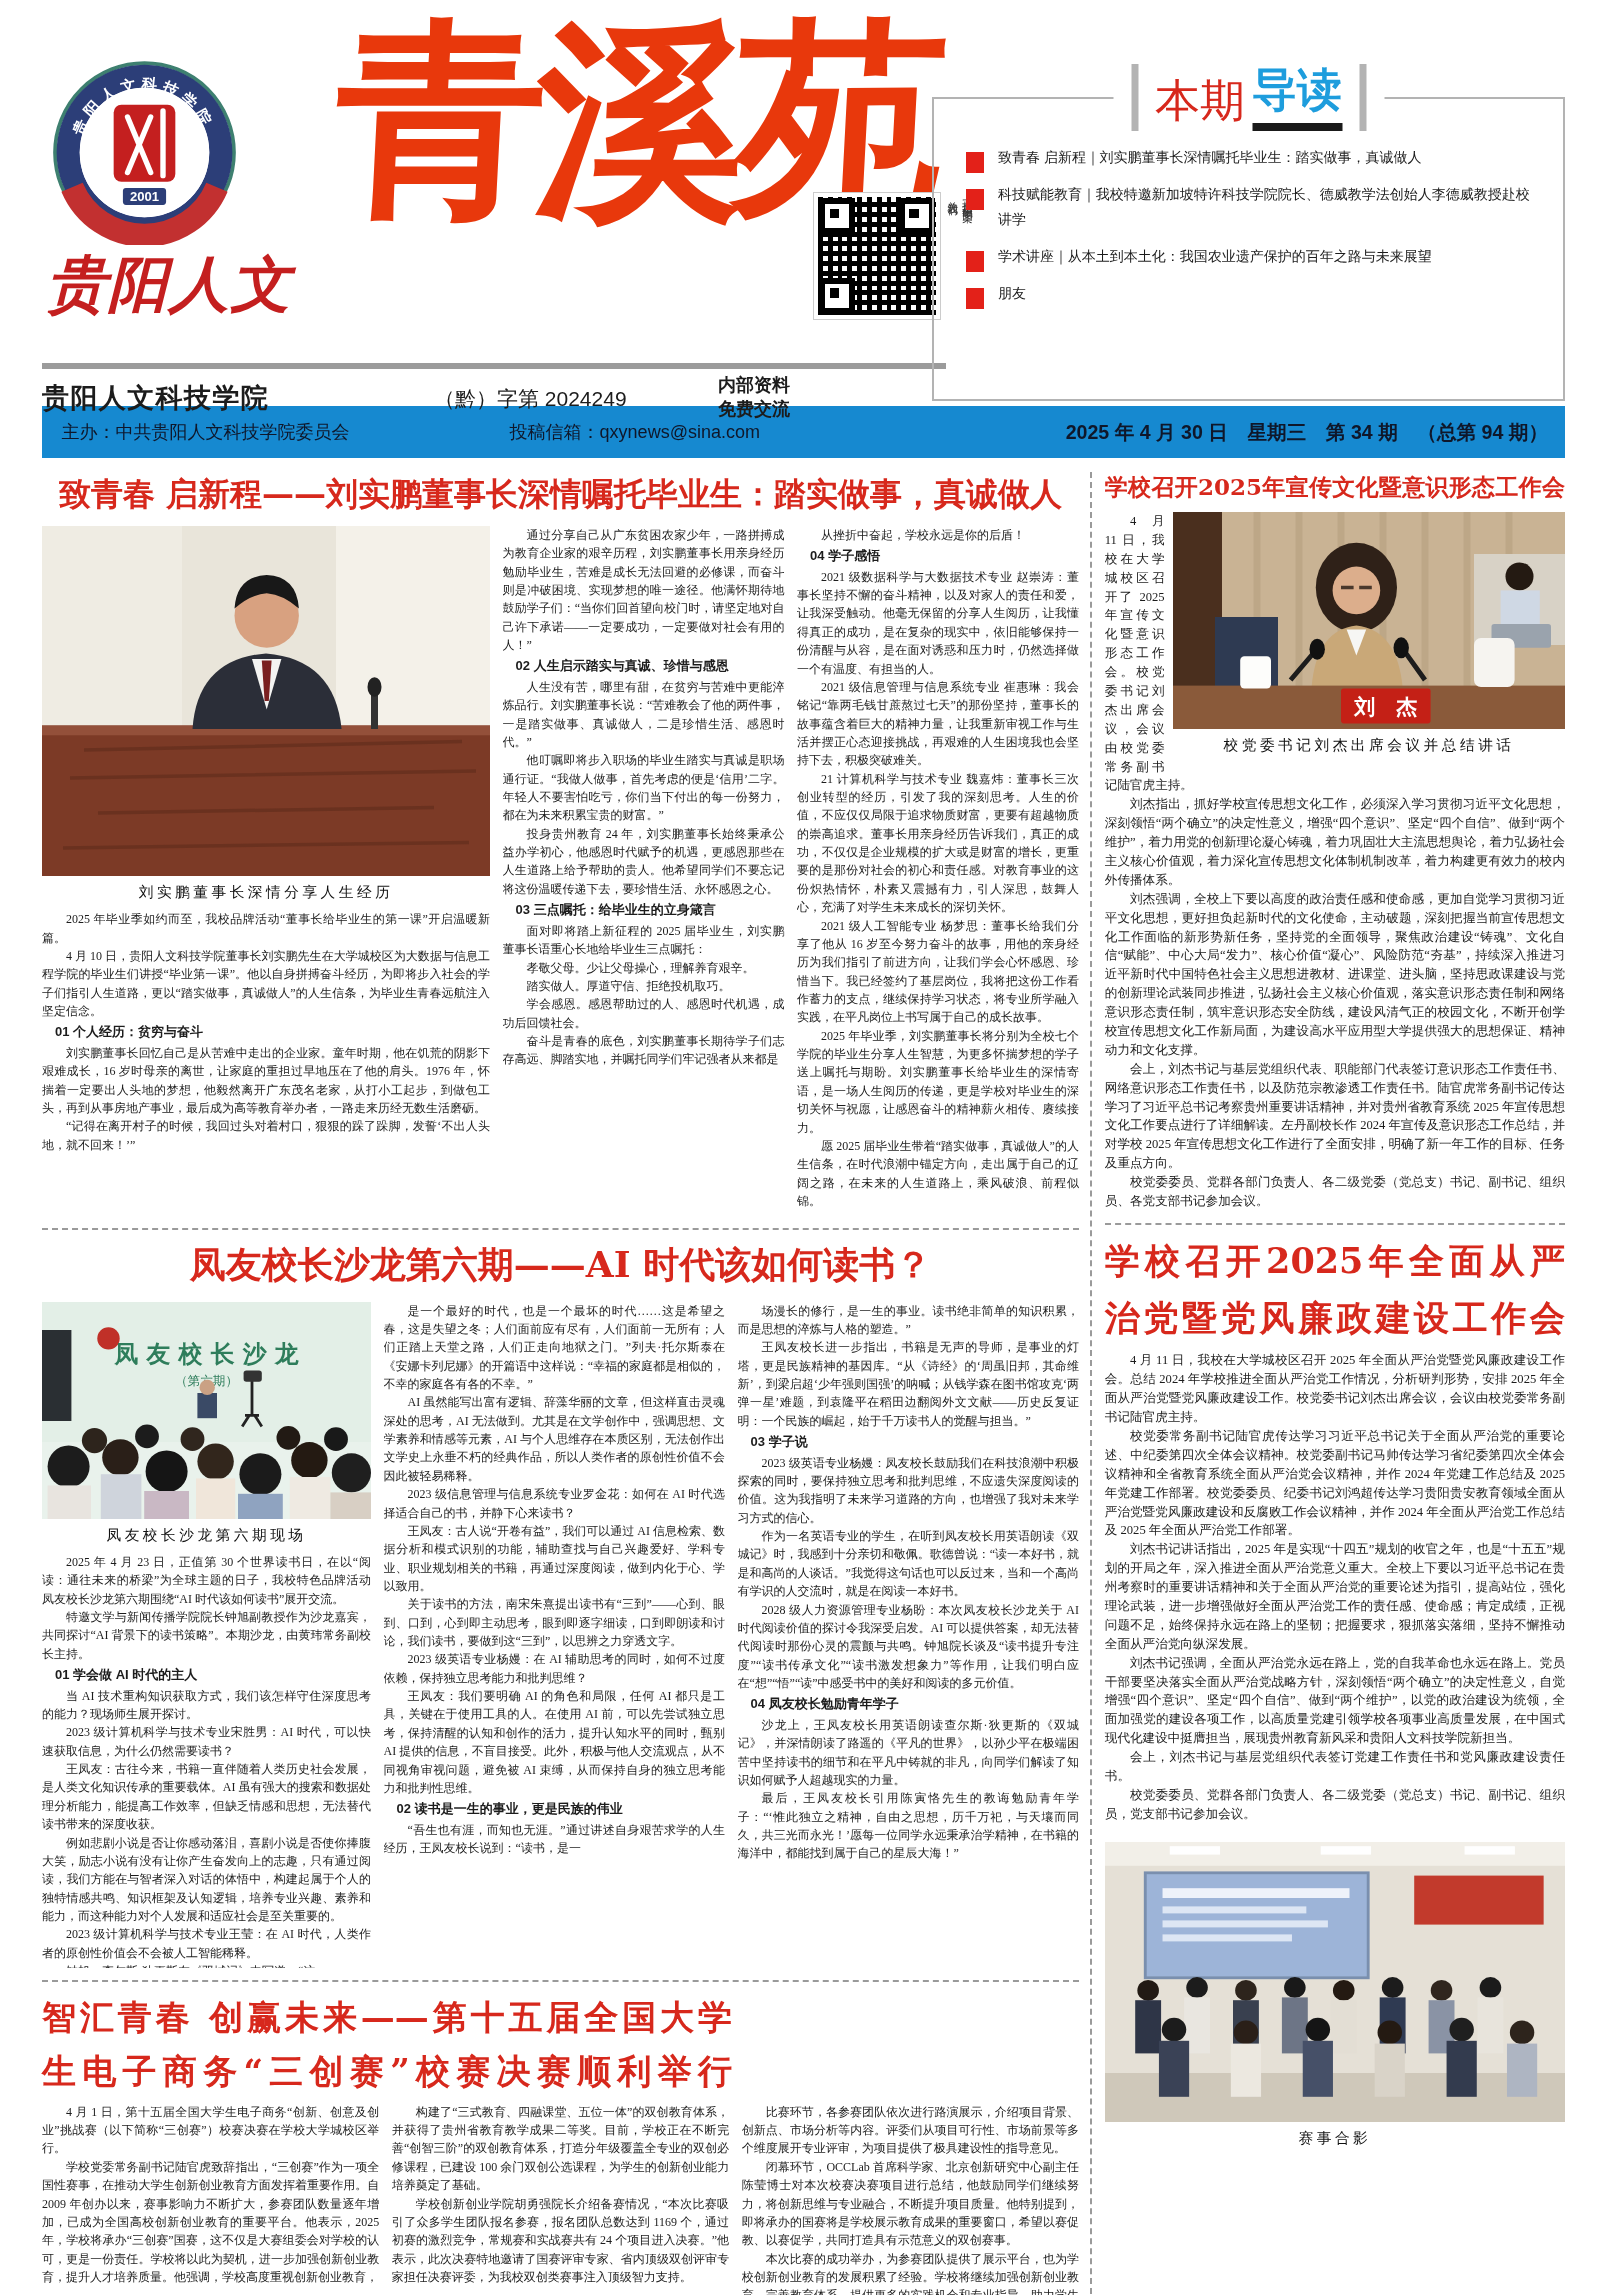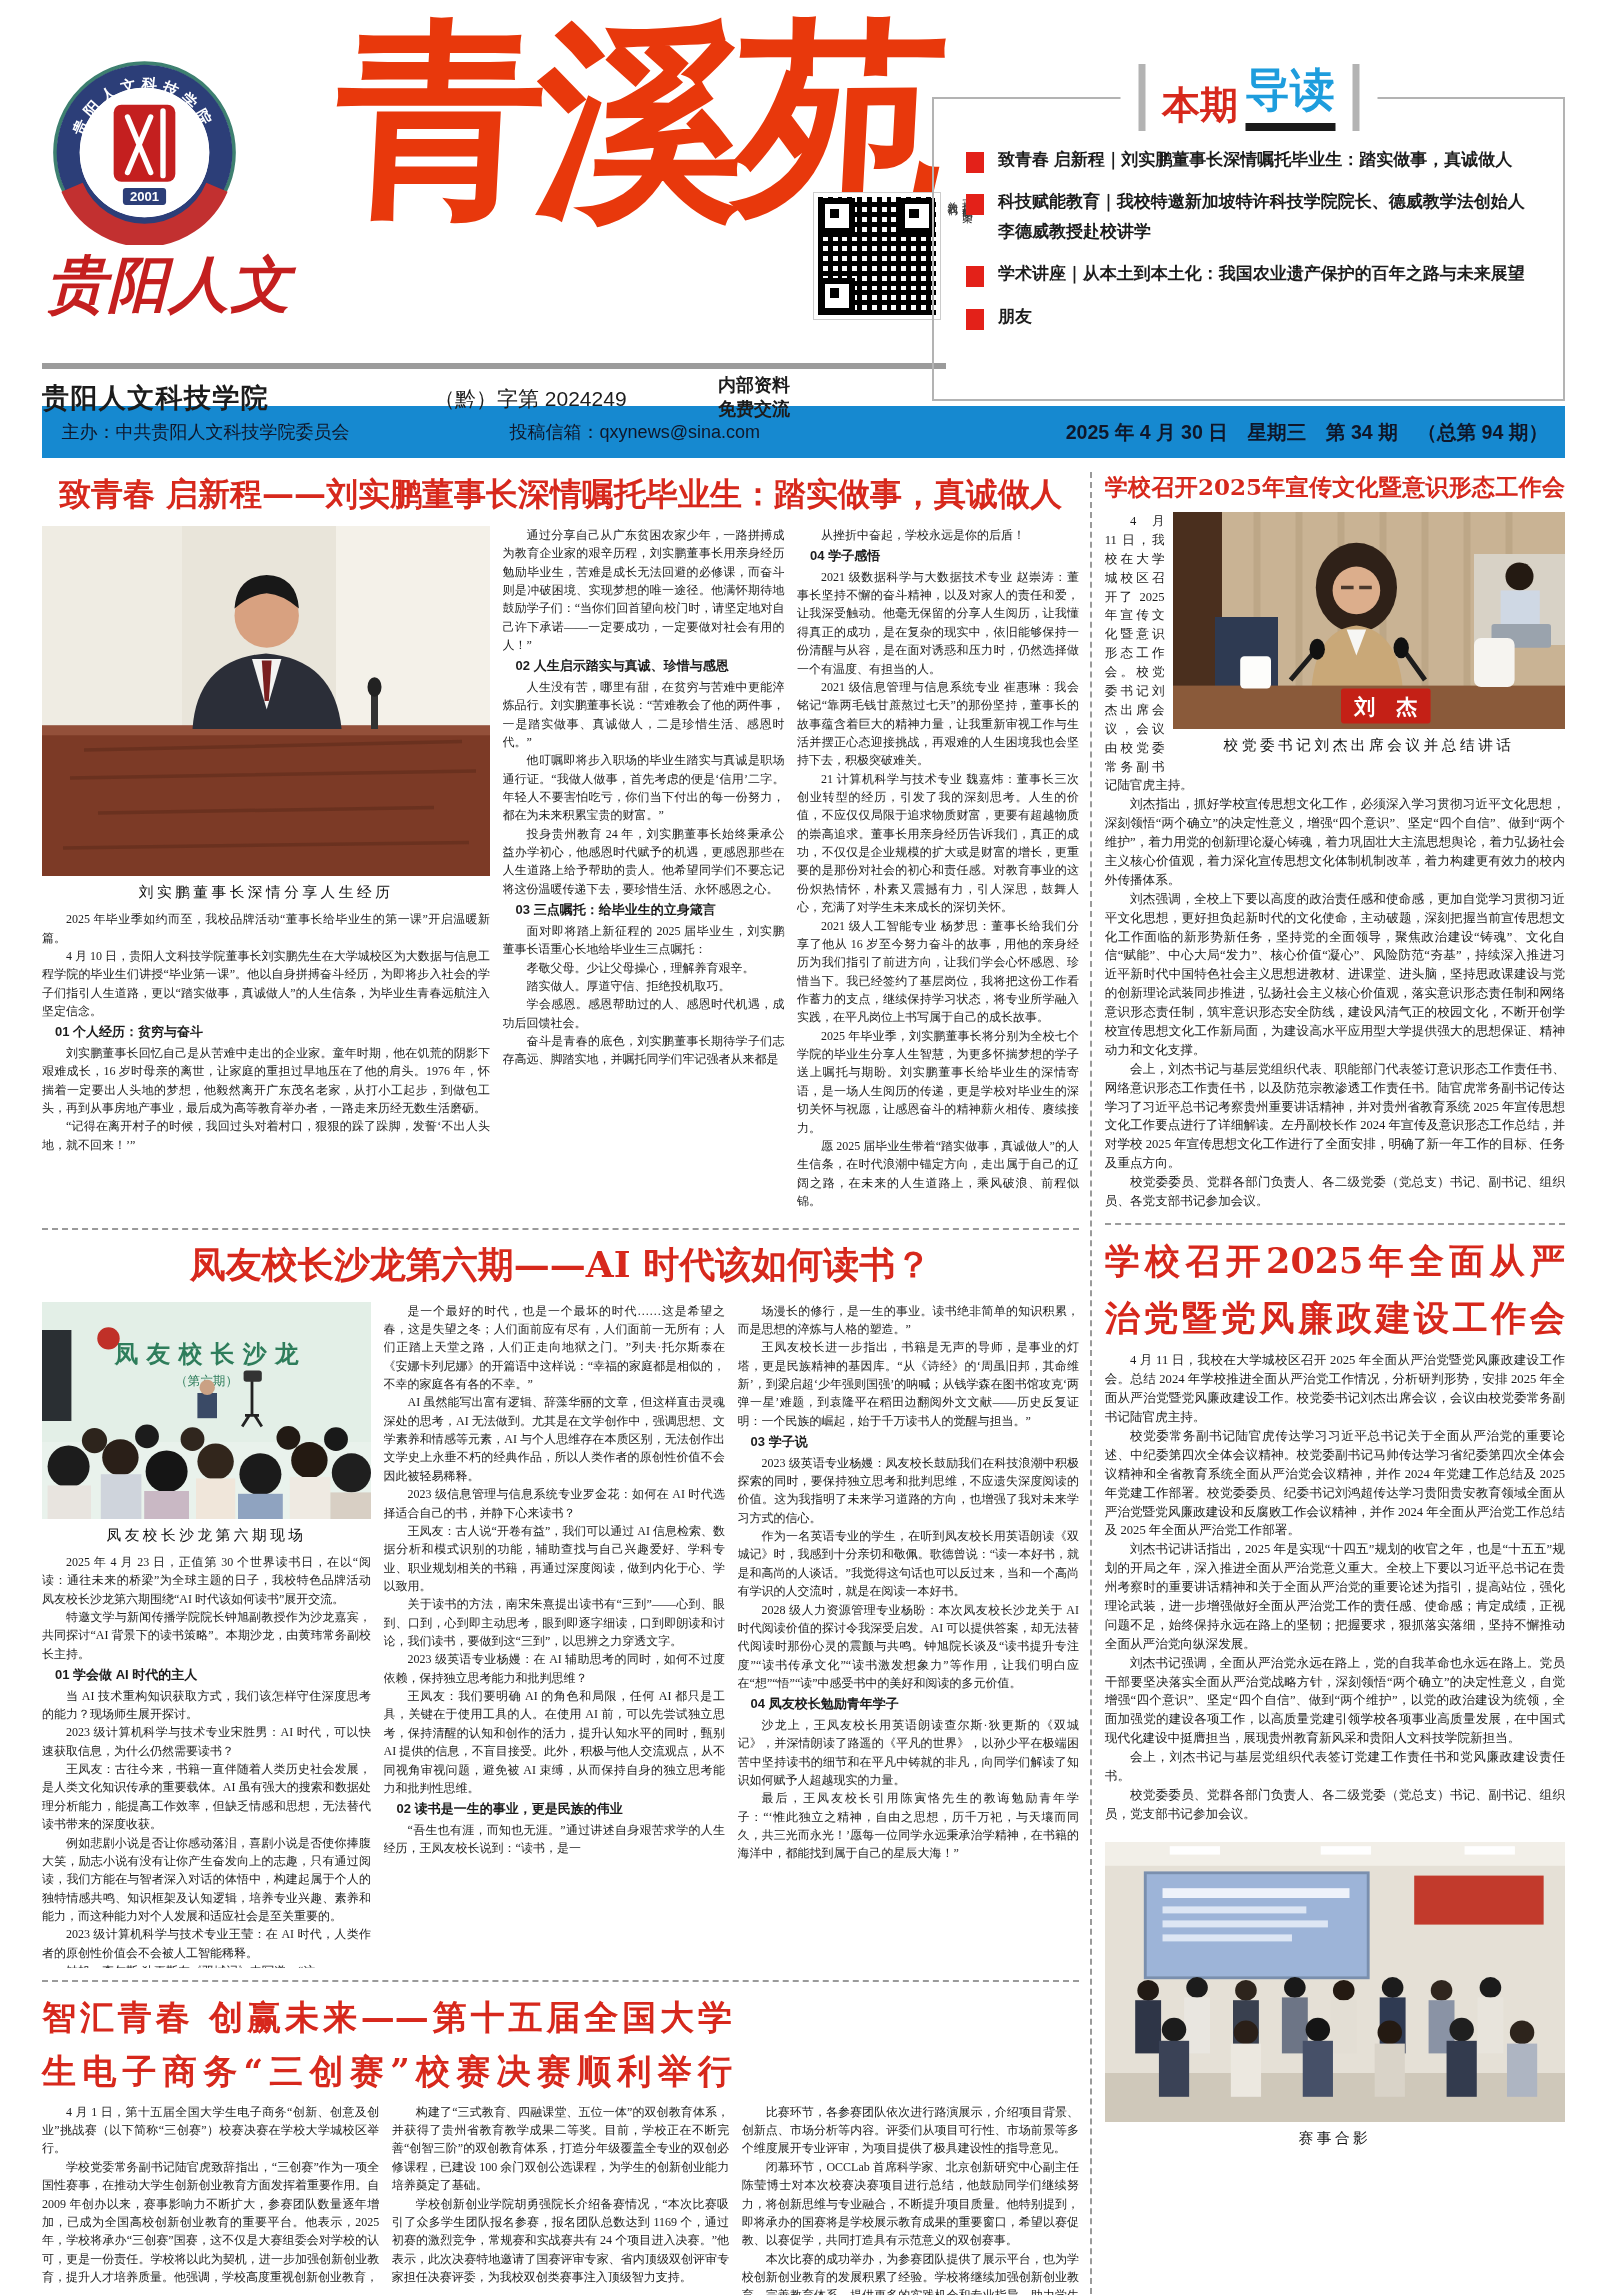--- a/index.html
+++ b/index.html
@@ -30,27 +30,27 @@
       font-family:"Liberation Sans",sans-serif;letter-spacing:1.4px;}
   .pub-number{position:absolute;left:392px;top:350px;font-size:21px;font-family:"Liberation Sans",sans-serif;}
   .internal-note{position:absolute;left:676px;top:338px;font-size:18px;font-weight:bold;
       font-family:"Liberation Sans",sans-serif;line-height:1.35;text-align:center;}
 
   
   .digest{position:absolute;right:0;top:62px;width:629px;height:300px;border:2.1px solid #b3b3b3;}
   .digest-title{position:absolute;left:50%;top:-39px;transform:translateX(-50%);background:#fff;
       padding:0 18px;display:flex;align-items:flex-end;white-space:nowrap;}
   .digest-title .tick{width:7px;height:67px;background:#b3b3b3;}
-  .digest-title .t-left{font-size:38px;font-weight:bold;color:#d7281c;
+  .digest-title .t-left{font-size:45px;font-weight:normal;color:#d7281c;
       font-family:"Liberation Sans",sans-serif;margin:0 7px 0 17px;}
   .digest-title .t-right{font-size:45px;font-weight:bold;color:#1e9ddd;
       font-family:"Liberation Sans",sans-serif;border-bottom:8.4px solid #1a1a1a;
       padding-bottom:2.8px;margin-right:17px;}
   .digest-list{padding:46px 28px 0 32px;}
-  .digest-list .para{font-family:"Liberation Sans",sans-serif;font-size:17px;font-weight:bold;
+  .digest-list .para{font-family:"Liberation Sans",sans-serif;font-size:14px;font-weight:normal;
       line-height:1.75;margin:0 0 12.6px 0;padding-left:32px;position:relative;text-indent:0;}
   .digest-list .para::before{content:"";position:absolute;left:0;top:7px;width:18px;height:21px;background:#e32119;}
 
   
   .infobar{margin-top:0;height:52px;background:#1689d0;color:#0f172a;display:flex;align-items:center;
       font-family:"Liberation Sans",sans-serif;font-size:18px;}
   .infobar .ib-org{margin-left:19.6px;width:448px;}
   .infobar .ib-mail{width:490px;}
   .infobar .ib-date{flex:1;text-align:right;margin-right:17px;font-weight:bold;font-size:19.6px;}
 

